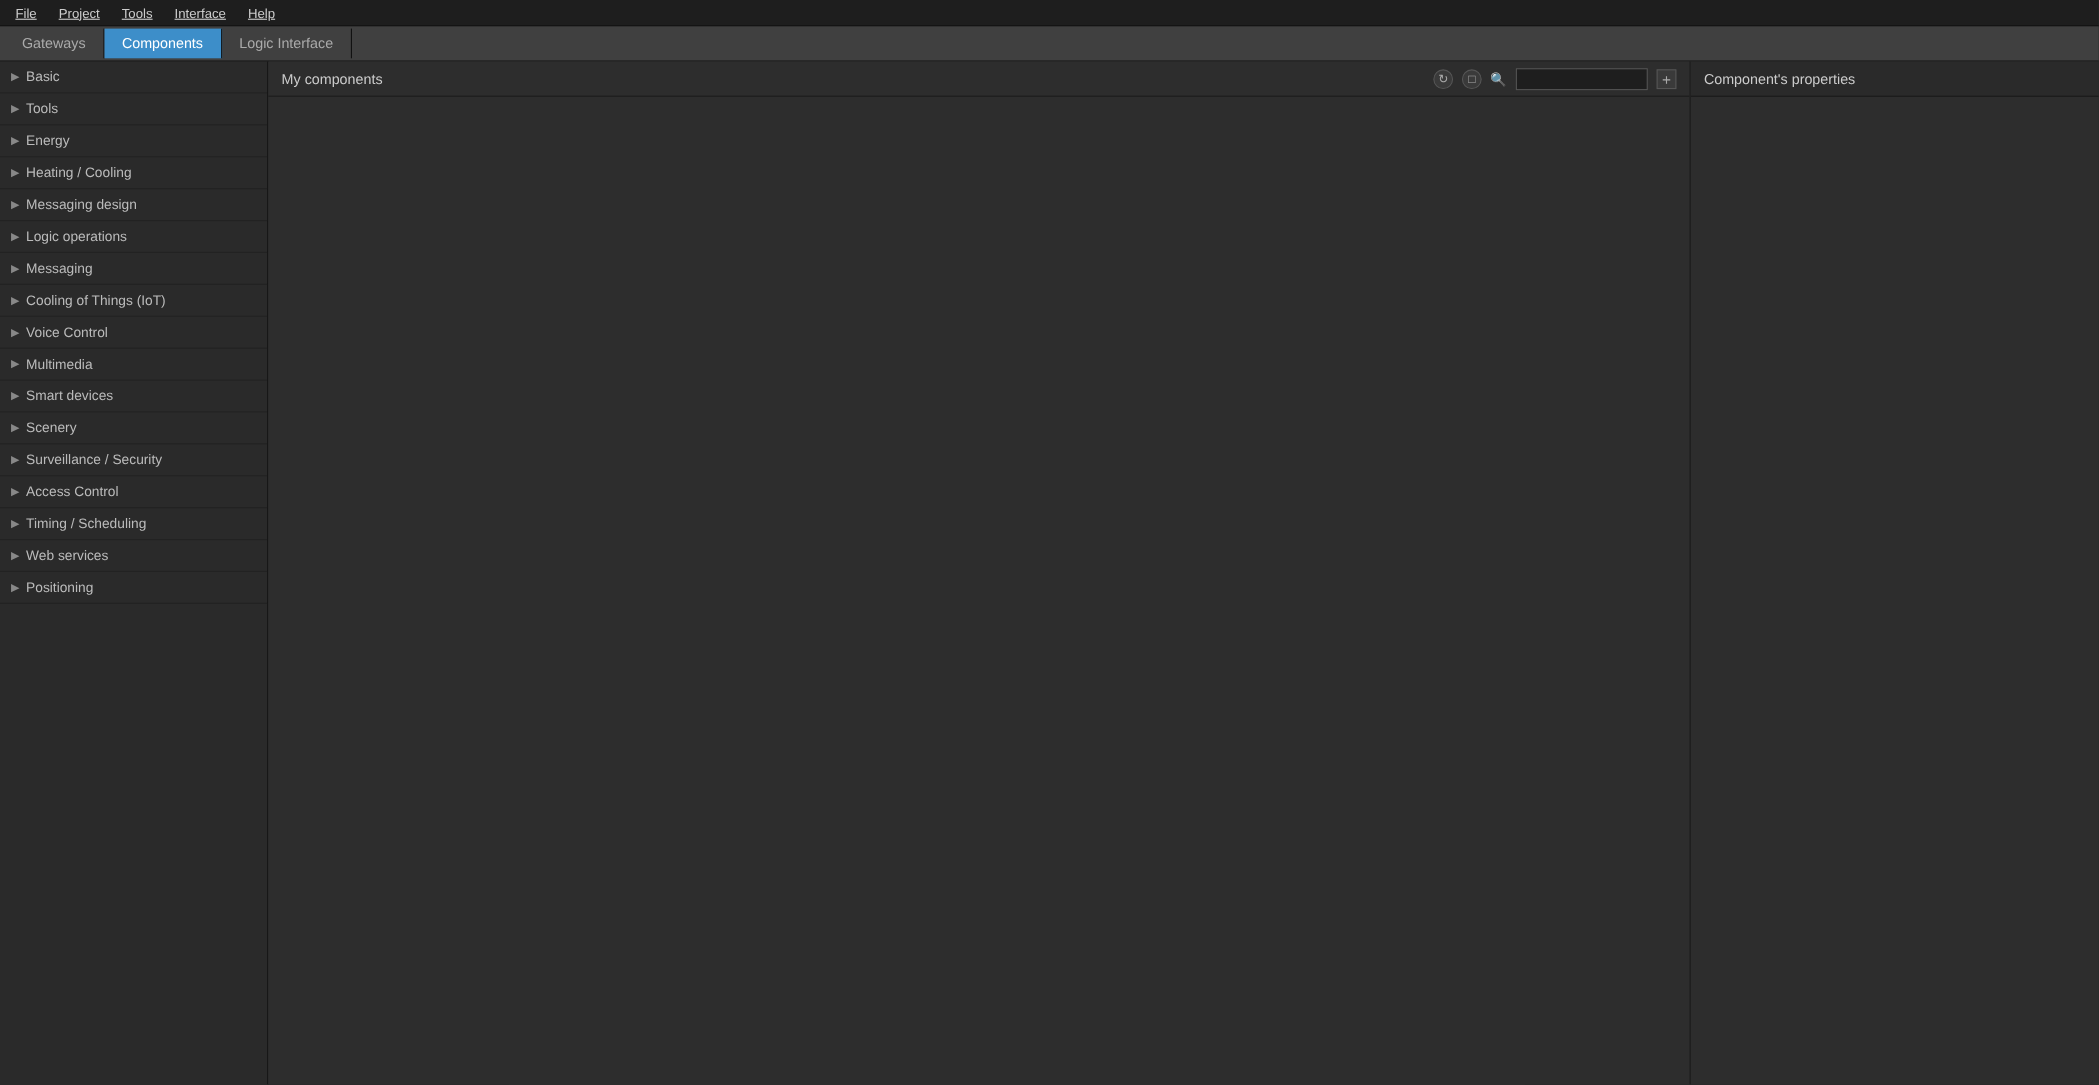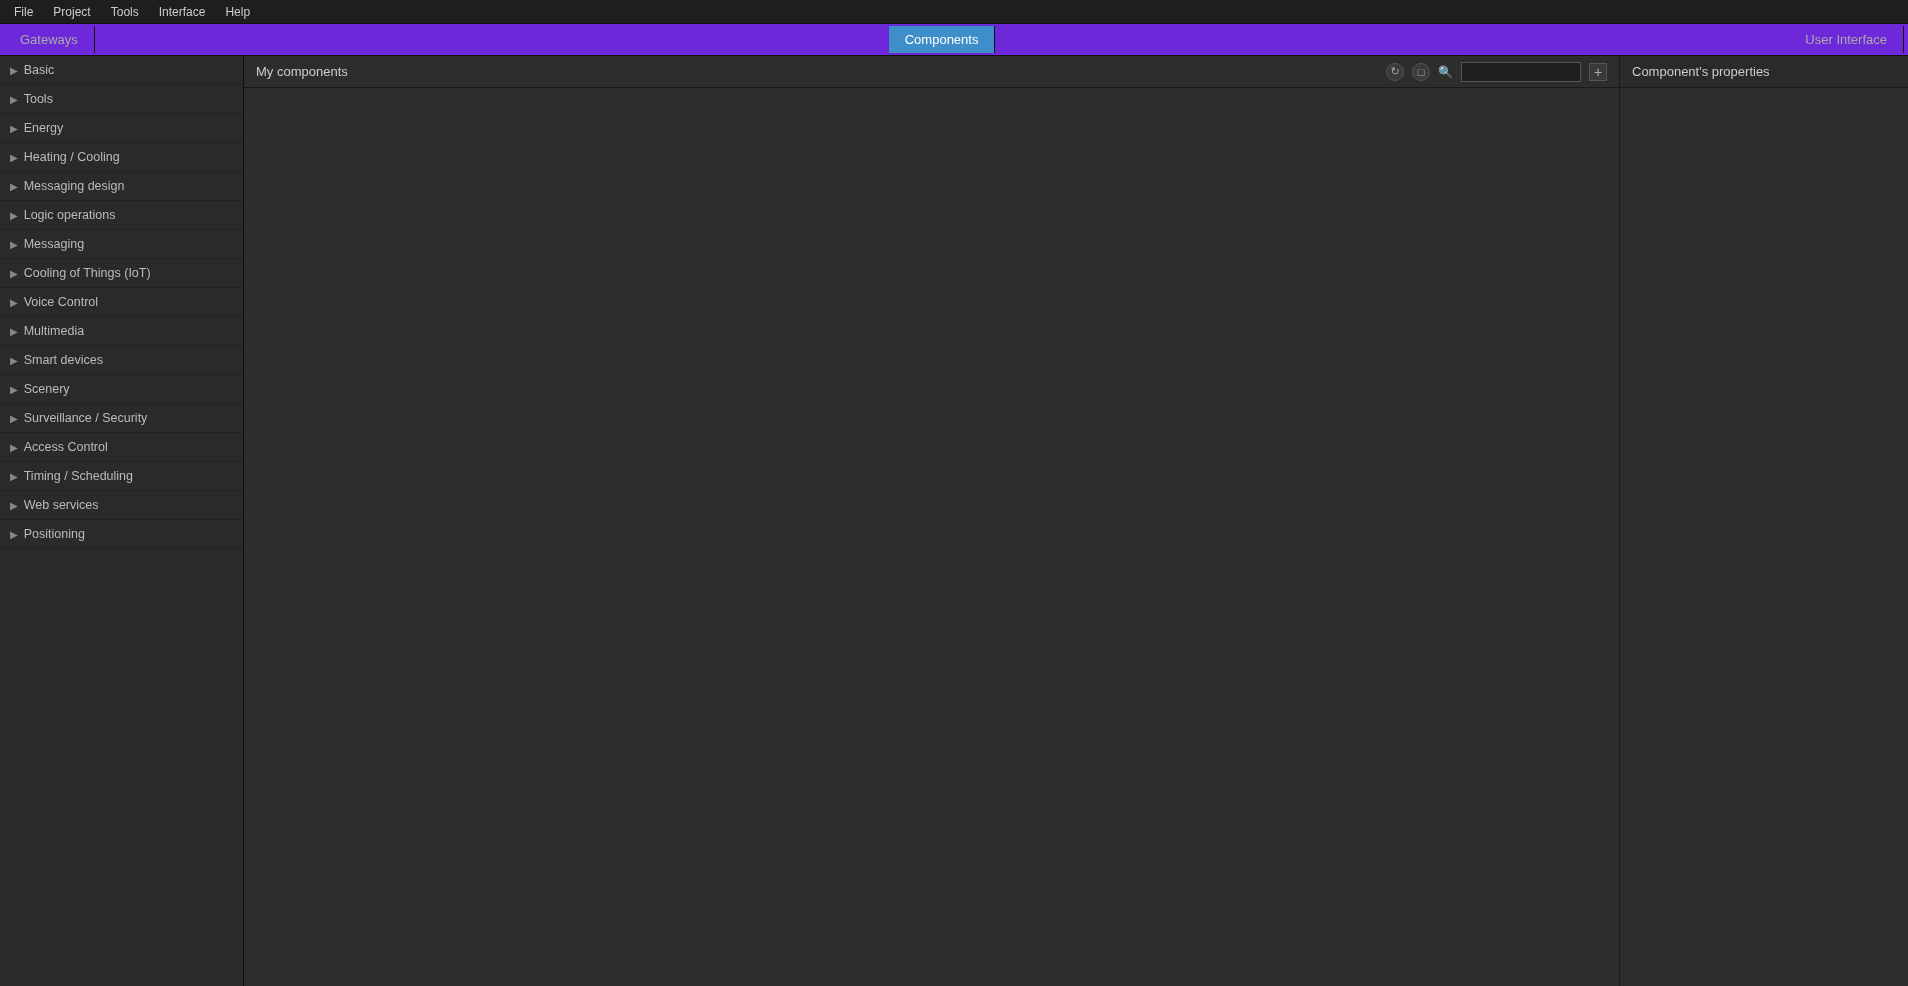--- a/index.html
+++ b/index.html
@@ -14,37 +14,37 @@
     }
 
     
     #menubar {
       display: flex;
       align-items: center;
       height: 24px;
       background: #1e1e1e;
       padding: 0 4px;
       border-bottom: 1px solid #111;
+      text-decoration: underline;
     }
     .menu-item {
       padding: 2px 10px;
       font-size: 12px;
       color: #ccc;
       cursor: pointer;
     }
 
     
     #tabbar {
       display: flex;
       align-items: center;
       height: 32px;
-      background: #6d28d9;
+      background: #404040;
       border-bottom: 1px solid #111;
       padding: 0 4px;
-      justify-content: space-between;
     }
     .tab {
       padding: 6px 16px;
       font-size: 13px;
       color: #aaa;
       cursor: pointer;
       border-right: 1px solid #111;
     }
     .tab.active {
       background: #3d8ec9;
@@ -144,21 +144,21 @@
       justify-content: center;
       cursor: pointer;
     }
     #center-body {
       flex: 1;
       background: #2d2d2d;
     }
 
     
     #rightpanel {
-      width: 289px;
+      width: 372px;
       background: #2d2d2d;
       border-left: 1px solid #1a1a1a;
       display: flex;
       flex-direction: column;
     }
     #right-title {
       padding: 8px 12px;
       font-size: 13px;
       color: #ccc;
       border-bottom: 1px solid #1a1a1a;
@@ -172,21 +172,21 @@
     <div class="menu-item">File</div>
     <div class="menu-item">Project</div>
     <div class="menu-item">Tools</div>
     <div class="menu-item">Interface</div>
     <div class="menu-item">Help</div>
   </div>
 
 <div id="tabbar">
     <div class="tab">Gateways</div>
     <div class="tab active">Components</div>
-    <div class="tab">User Interface</div>
+    <div class="tab">Logic Interface</div>
   </div>
 
 <div id="main">
 
   <div id="sidebar">
 
   <div class="sidebar-item">
         <span class="sidebar-chevron">▶</span>
         <span>Basic</span>
       </div>

